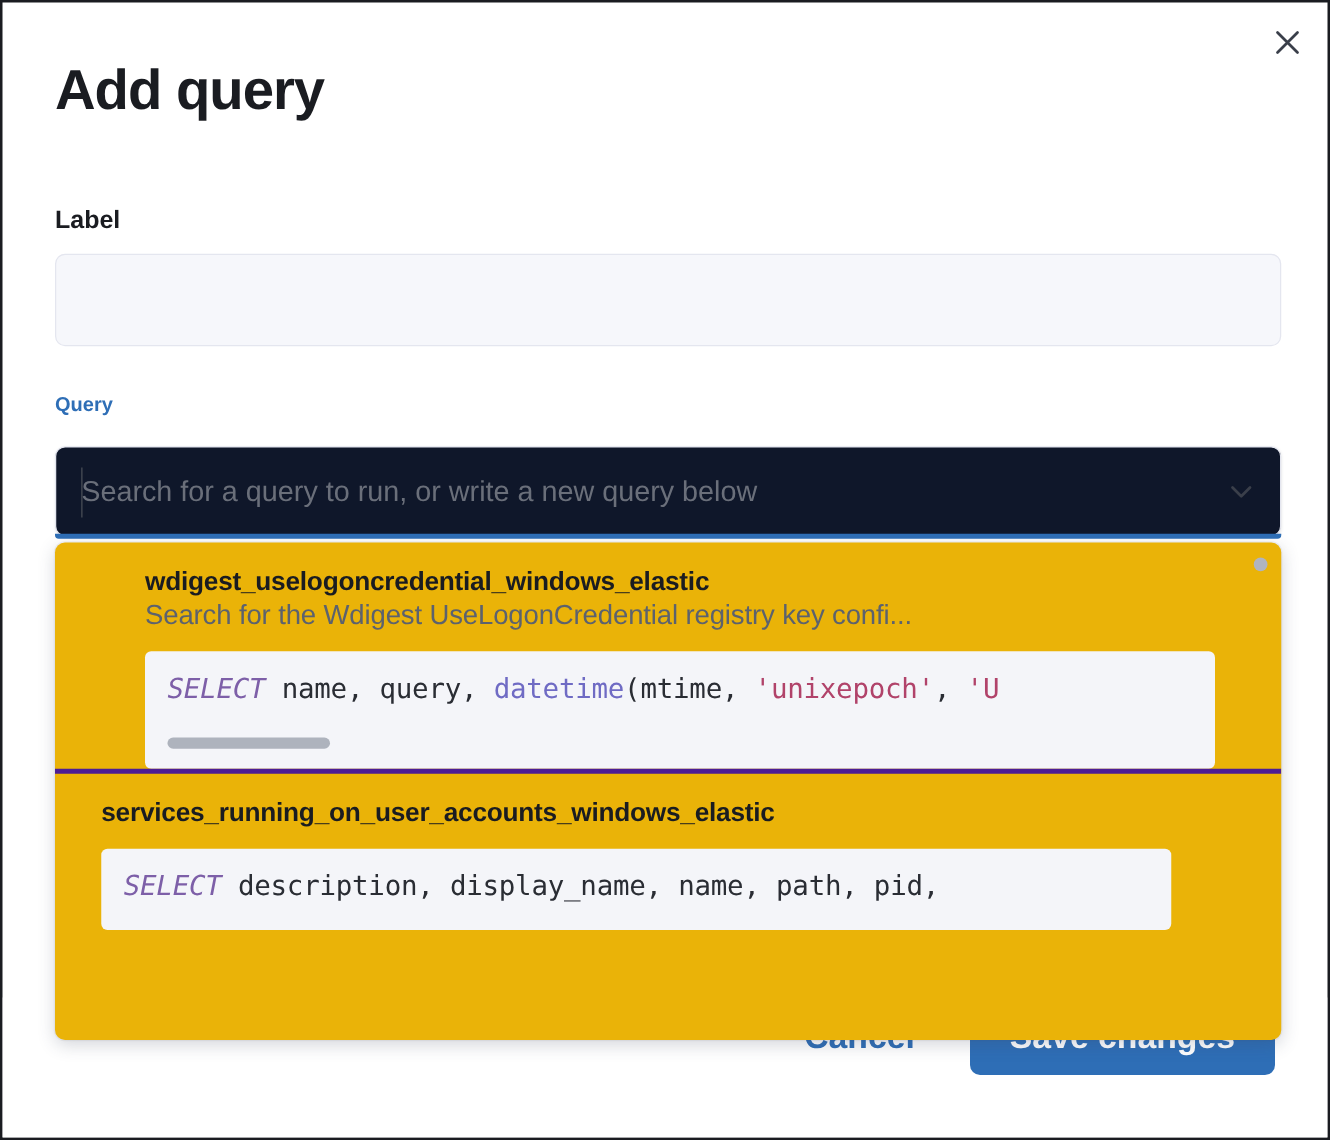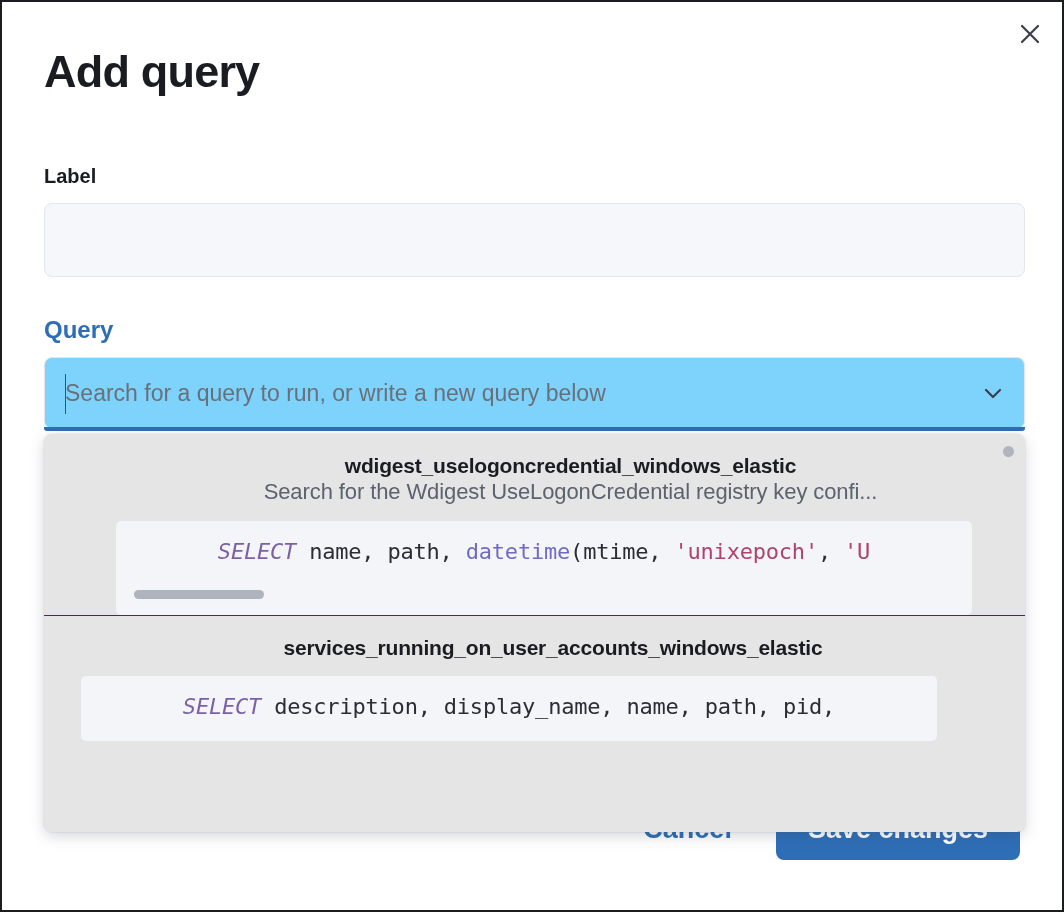--- a/index.html
+++ b/index.html
@@ -75,21 +75,21 @@
     color: #1a1c21;
     padding: 0 16px;
     outline: none;
   }
 
   
   .query-caption {
     position: absolute;
     left: 42px;
     top: 314px;
-    font-size: 24px;
+    font-size: 16px;
     font-weight: 700;
     color: #2e6eb6;
   }
 
   .schema-link {
     position: absolute;
     right: 42px;
     top: 313px;
     display: flex;
     align-items: center;
@@ -103,21 +103,21 @@
   }
   .schema-link svg { display: block; }
 
   
   .combo-wrap {
     position: absolute;
     left: 42px;
     top: 355px;
     width: 981px;
     height: 72px;
-    background: #7dd3fc;
+    background: #0f172a;
     border: 1px solid #e4e6ef;
     border-radius: 8px;
     box-shadow: 0 1px 2px rgba(60,70,90,0.10);
     display: flex;
     align-items: center;
     padding: 0 18px 0 20px;
     z-index: 10;
   }
   .combo-caret {
     position: absolute;
@@ -150,44 +150,43 @@
     z-index: 11;
   }
 
   
   .dropdown {
     position: absolute;
     left: 42px;
     top: 432px;
     width: 981px;
     height: 398px;
-    background: #e5e5e5;
+    background: #eab308;
     border-radius: 8px;
     box-shadow: 0 4px 14px rgba(60,70,90,0.22), 0 0 0 1px rgba(60,70,90,0.06);
     overflow: hidden;
     z-index: 30;
-    text-align: center;
   }
 
   .dd-scroll-dot {
     position: absolute;
     right: 11px;
     top: 12px;
     width: 11px;
     height: 11px;
     border-radius: 50%;
     background: #b0b4bf;
     z-index: 5;
   }
 
   .dd-option {
     position: relative;
     padding: 20px 0 0 72px;
   }
-  .dd-option + .dd-option { border-top: 1px solid #4c1d95; padding-left: 37px; }
+  .dd-option + .dd-option { border-top: 4px solid #4c1d95; padding-left: 37px; }
 
   .dd-title {
     font-size: 21px;
     font-weight: 700;
     color: #1a1c21;
     letter-spacing: -0.2px;
   }
   .dd-desc {
     margin-top: 1px;
     font-size: 22px;
@@ -311,21 +310,21 @@
   </div>
   <div class="focus-bar"></div>
 
   <div class="dropdown">
     <div class="dd-scroll-dot"></div>
 
     <div class="dd-option">
       <div class="dd-title">wdigest_uselogoncredential_windows_elastic</div>
       <div class="dd-desc">Search for the Wdigest UseLogonCredential registry key confi...</div>
       <div class="dd-code">
-        <div class="code-line"><span class="tok-kw">SELECT</span><span class="tok-plain"> name, path, </span><span class="tok-fn">datetime</span><span class="tok-plain">(mtime, </span><span class="tok-str">'unixepoch'</span><span class="tok-plain">, </span><span class="tok-str">'U</span></div>
+        <div class="code-line"><span class="tok-kw">SELECT</span><span class="tok-plain"> name, query, </span><span class="tok-fn">datetime</span><span class="tok-plain">(mtime, </span><span class="tok-str">'unixepoch'</span><span class="tok-plain">, </span><span class="tok-str">'U</span></div>
         <div class="code-scrollbar"></div>
       </div>
     </div>
 
     <div class="dd-option">
       <div class="dd-title">services_running_on_user_accounts_windows_elastic</div>
       <div class="dd-code">
         <div class="code-line"><span class="tok-kw">SELECT</span><span class="tok-plain"> description, display_name, name, path, pid,</span></div>
         <div class="code-pad"></div>
       </div>

